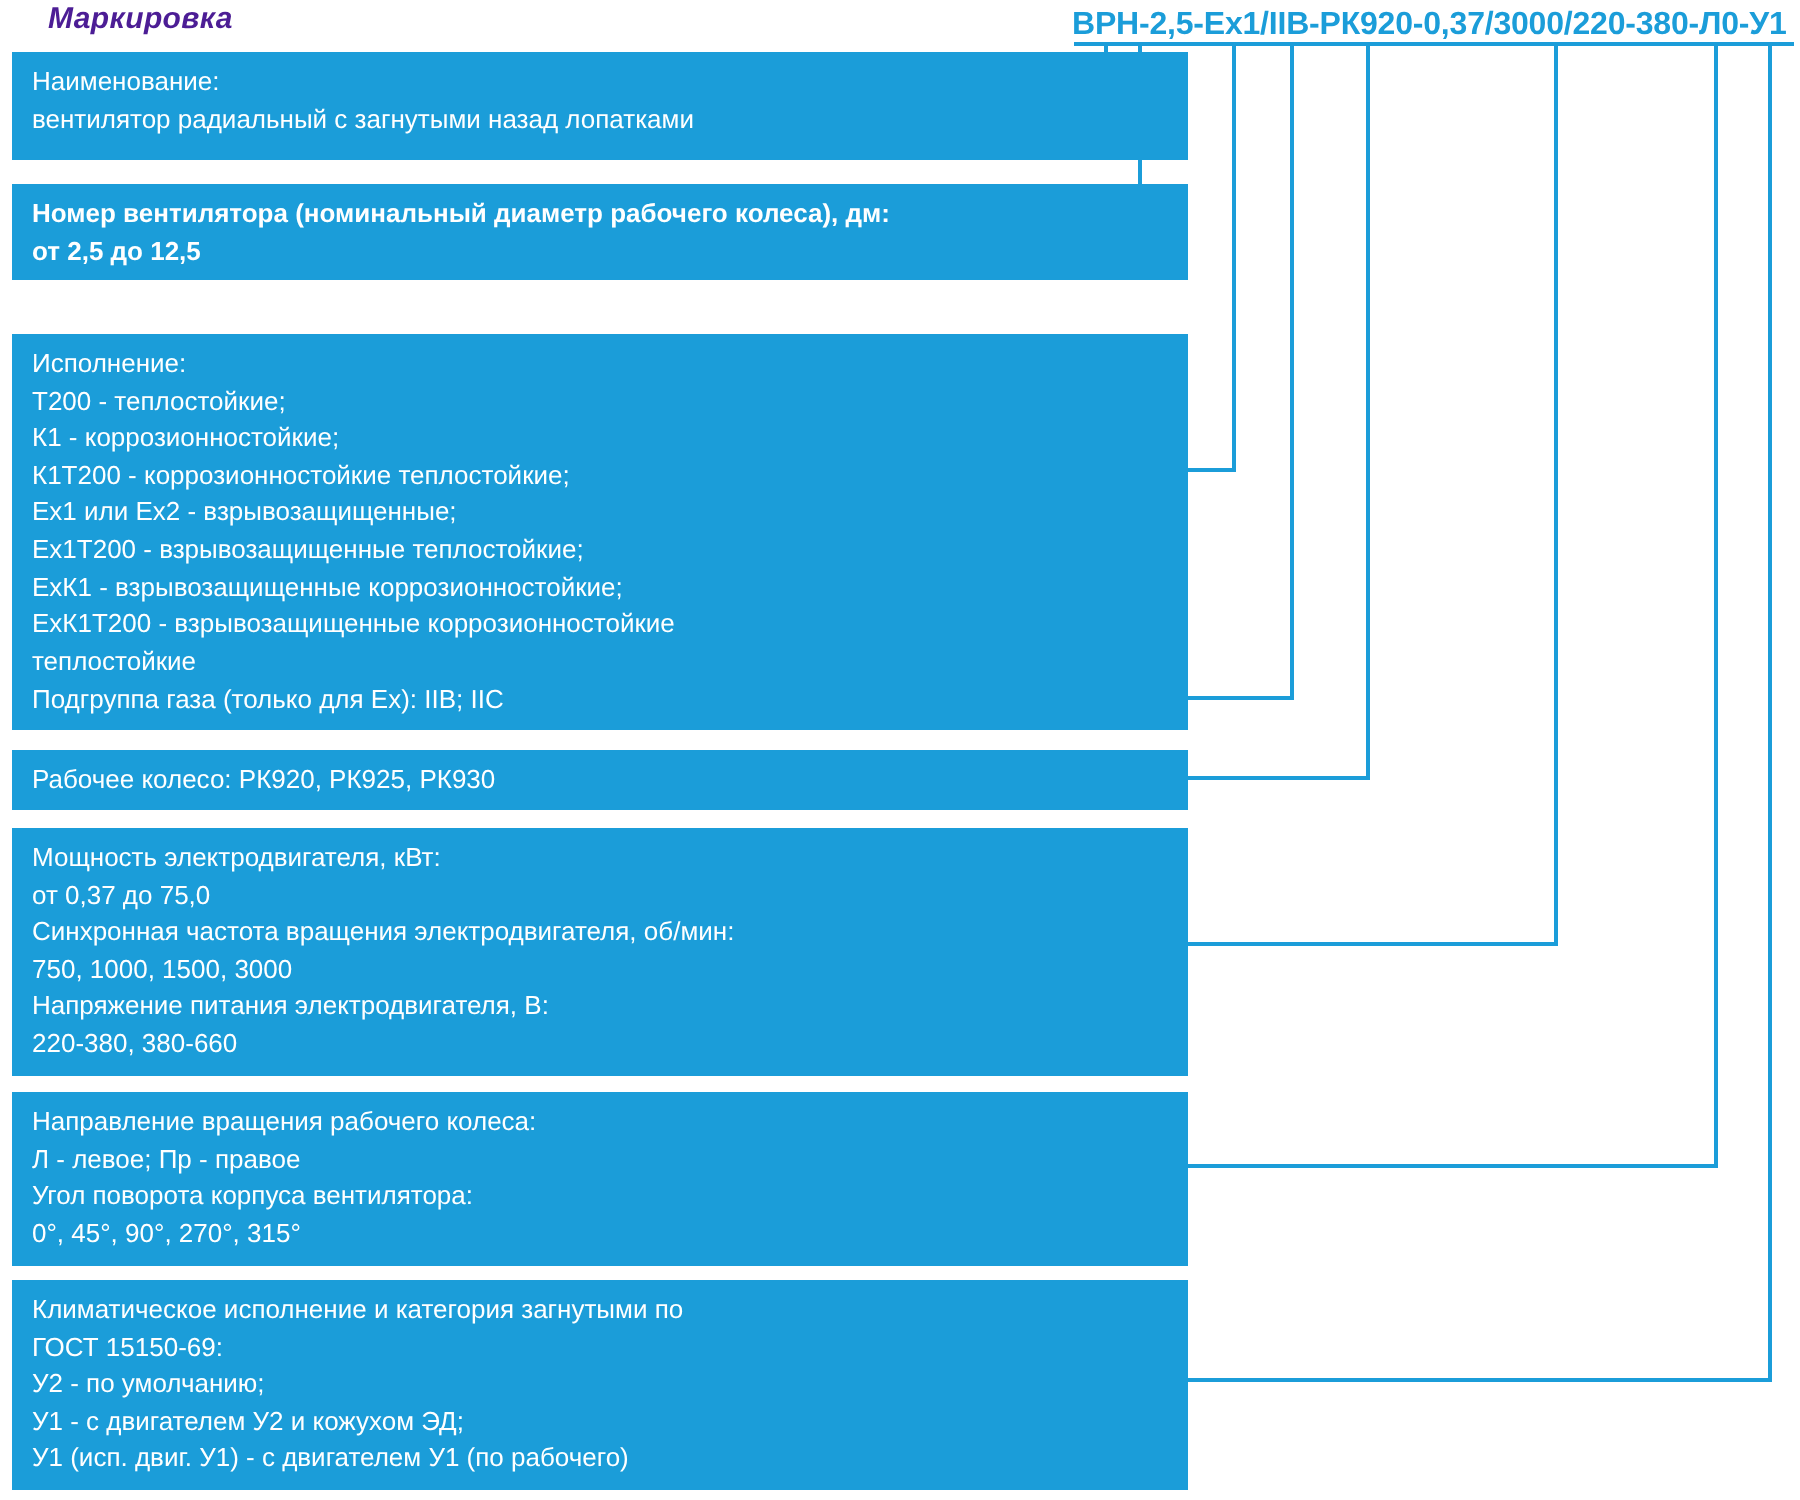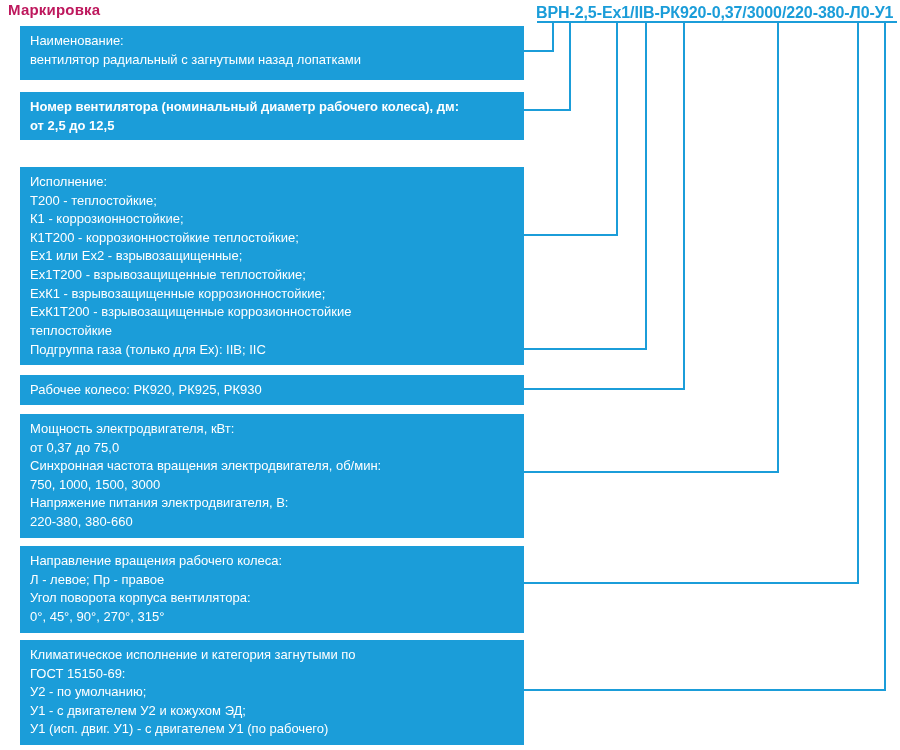--- a/index.html
+++ b/index.html
@@ -6,35 +6,35 @@
   body{
     width:900px;height:750px;
     background:#ffffff;
     font-family:"Liberation Sans","DejaVu Sans",sans-serif;
     position:relative;overflow:hidden;
   }
   #stage{position:absolute;left:0;top:0;width:900px;height:750px;}
 
   
   #title{
-    position:absolute;left:8px;top:1px;
-    font-size:15px;font-weight:bold;color:#be185d;
-    letter-spacing:.2px;white-space:nowrap;
+    position:absolute;left:24px;top:1px;
+    font-size:15px;font-weight:bold;color:#4c1d95;
+    letter-spacing:.2px;white-space:nowrap;font-style:italic;
   }
 
   
   #code{
     position:absolute;left:536px;top:4px;
     font-size:16px;font-weight:bold;color:#1b9dd9;
     white-space:nowrap;letter-spacing:-0.1px;
   }
 
   
   .box{
-    position:absolute;left:20px;width:504px;
+    position:absolute;left:6px;width:588px;
     background:#1b9dd9;color:#ffffff;
     box-sizing:border-box;
     padding:6px 10px 6px 10px;
     font-size:13px;line-height:18.6px;
   }
   .box .ln{display:block;white-space:nowrap;}
 
   
   #wires{position:absolute;left:0;top:0;width:900px;height:750px;pointer-events:none;}
 </style>

